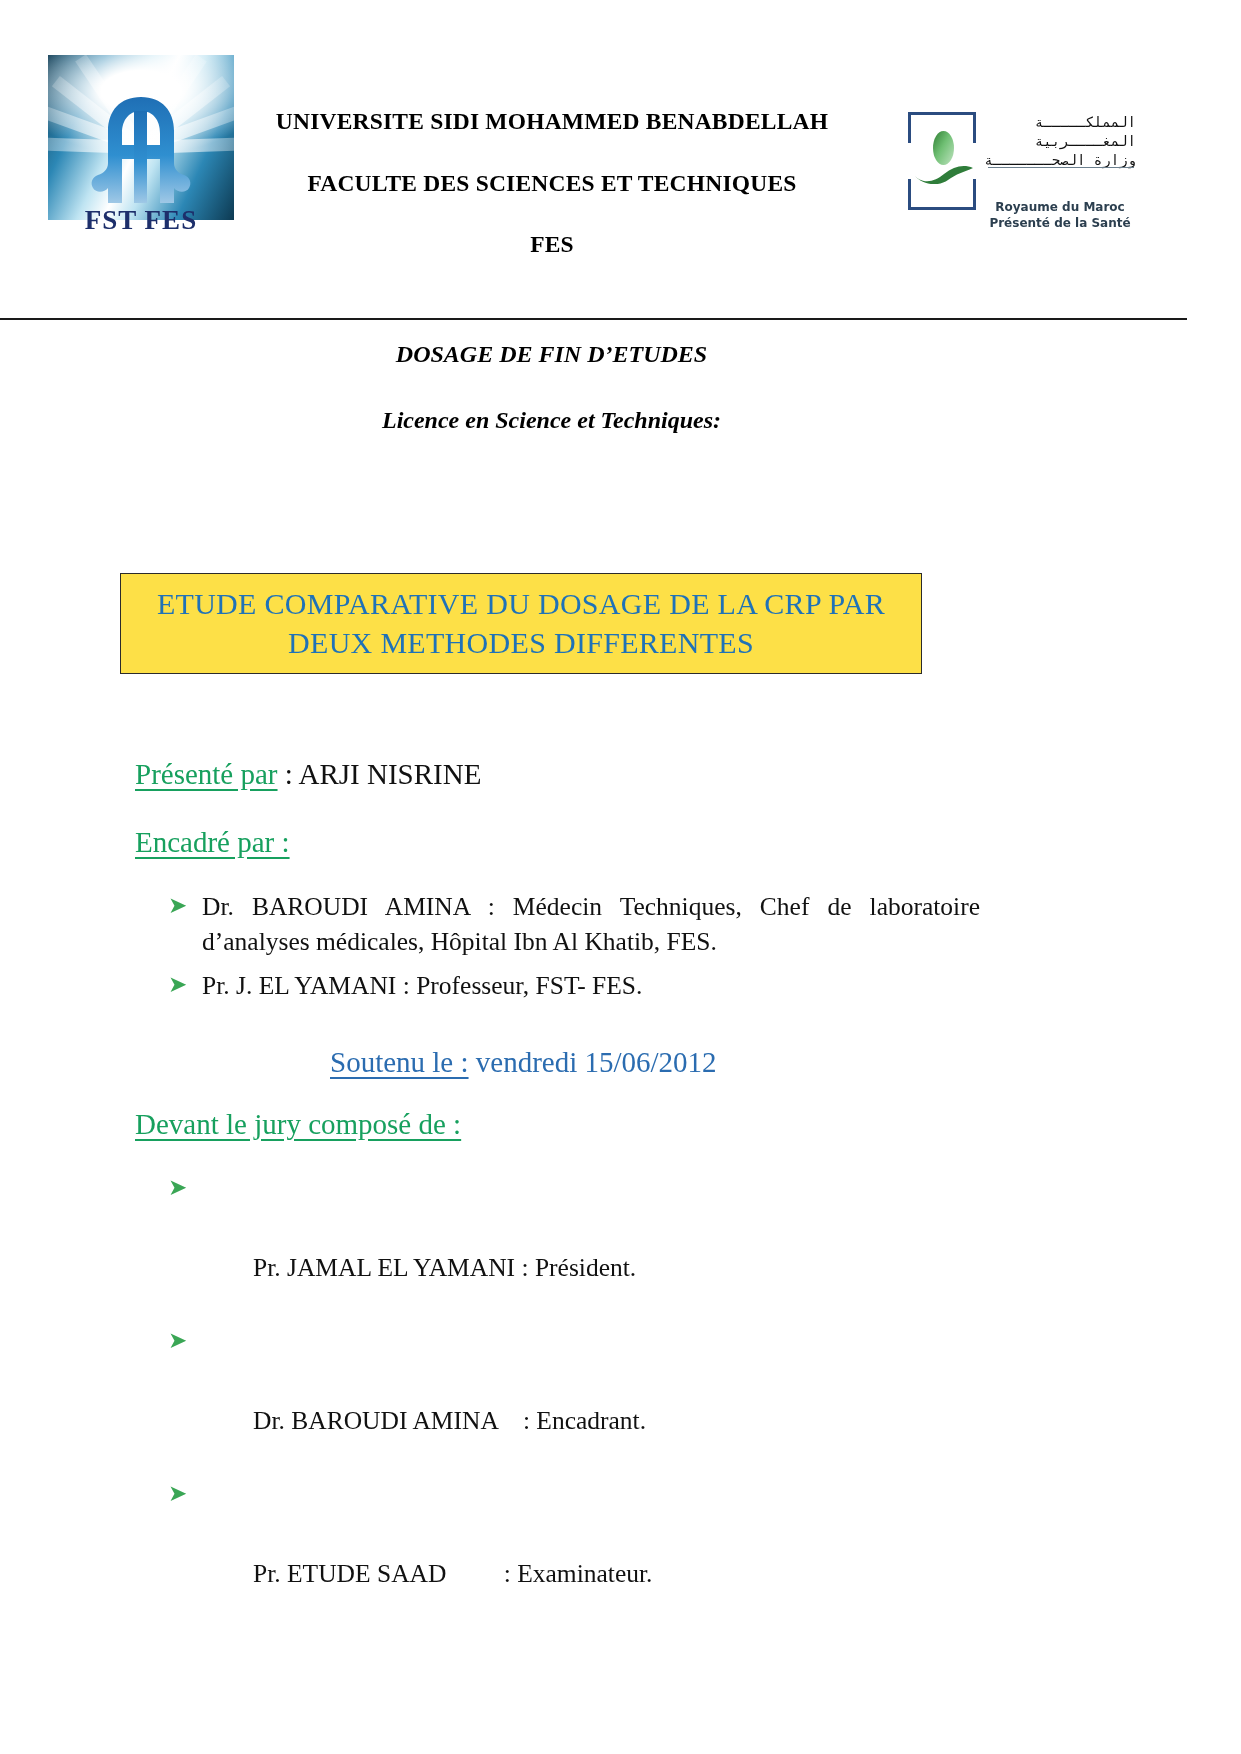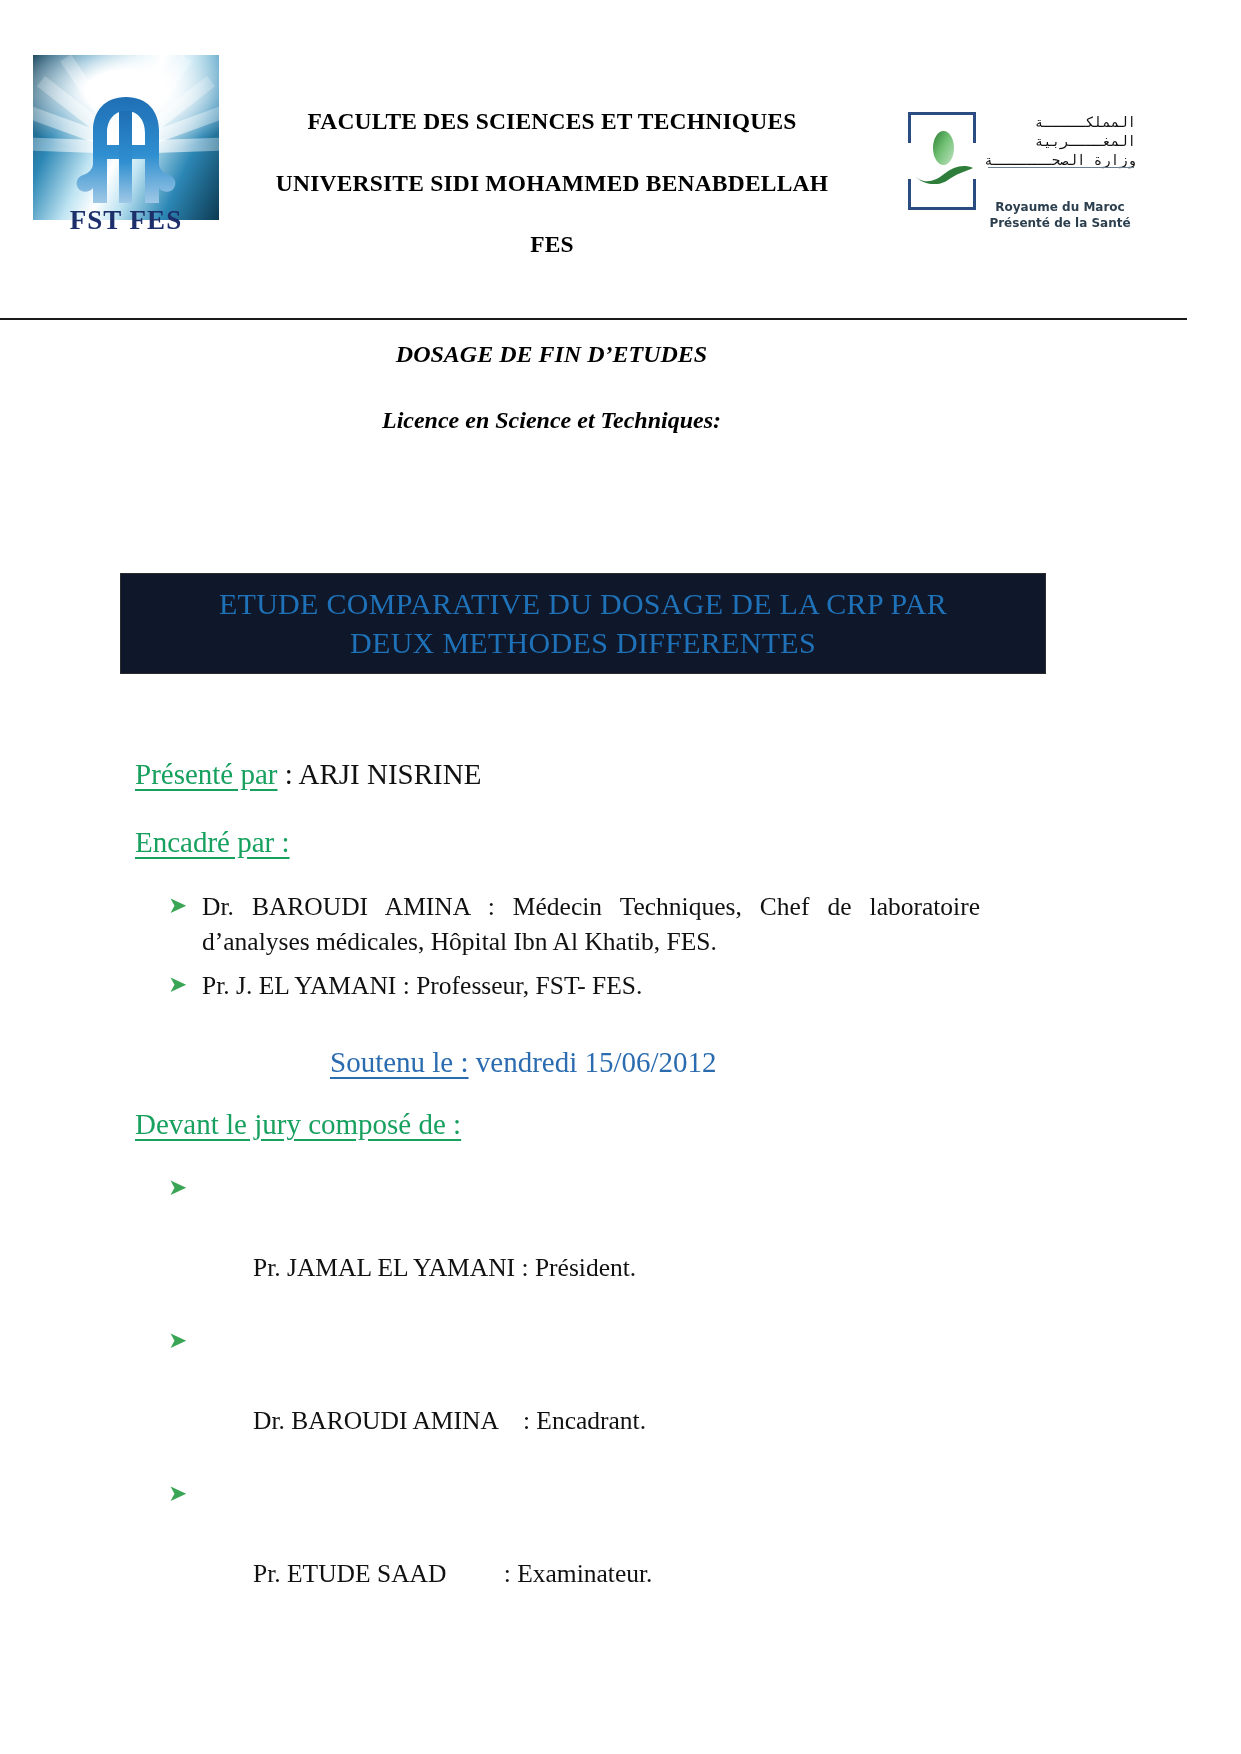--- a/index.html
+++ b/index.html
@@ -27,21 +27,21 @@
   .header {
     position: absolute;
     left: 0;
     top: 0;
     width: 1241px;
     height: 320px;
   }
 
   .fst-logo {
     position: absolute;
-    left: 33px;
+    left: 48px;
     top: 55px;
     width: 184px;
     height: 195px;
   }
   .fst-logo .logo-frame {
     position: absolute;
     left: 0; top: 0;
     width: 186px; height: 165px;
     background:
       radial-gradient(ellipse 120% 70% at 50% 22%, #ffffff 0%, #ffffff 18%, rgba(255,255,255,0) 55%),
@@ -194,28 +194,28 @@
     line-height: 1;
     margin-bottom: 42px;
   }
   .subtitles .sline:last-child { margin-bottom: 0; }
 
   
   .title-box {
     position: absolute;
     left: 120px;
     top: 573px;
-    width: 926px;
+    width: 802px;
     height: 101px;
     border: 1.2px solid #2b2b2b;
     box-sizing: border-box;
     display: flex;
     align-items: center;
     justify-content: center;
-    background: #0f172a;
+    background: #fde047;
   }
   .title-box .title-text {
     text-align: center;
     font-family: "Liberation Serif", "DejaVu Serif", serif;
     font-size: 30px;
     line-height: 1.28;
     color: #1f72b8;
     letter-spacing: 0.3px;
     padding: 0 14px;
   }
@@ -350,22 +350,22 @@
           </defs>
           <path d="M93 42 C72 42 60 56 60 76 L60 108 C60 114 56 118 50 120 C44 122 42 128 45 133 C48 138 56 138 60 133 L60 148 L74 148 L74 104 L88 104 L88 148 L98 148 L98 104 L112 104 L112 148 L126 148 L126 133 C130 138 138 138 141 133 C144 128 142 122 136 120 C130 118 126 114 126 108 L126 76 C126 56 114 42 93 42 Z
                    M93 56 C105 56 112 65 112 78 L112 90 L74 90 L74 78 C74 65 81 56 93 56 Z" fill="url(#gblue)"></path>
           <rect x="86" y="56" width="13" height="92" fill="url(#gblue)"></rect>
         </svg>
       </div>
       <div class="caption">FST FES</div>
     </div>
 
     <div class="header-titles">
+      <div class="hline">UNIVERSITE SIDI MOHAMMED BENABDELLAH</div>
       <div class="hline">FACULTE DES SCIENCES ET TECHNIQUES</div>
-      <div class="hline">UNIVERSITE SIDI MOHAMMED BENABDELLAH</div>
       <div class="hline">FES</div>
     </div>
 
     <div class="min-logo">
       <div class="bracket-box">
         <div class="b top"></div>
         <div class="b bot"></div>
       </div>
       <div class="leaf"></div>
       <svg class="swoosh" viewBox="0 0 64 22">

